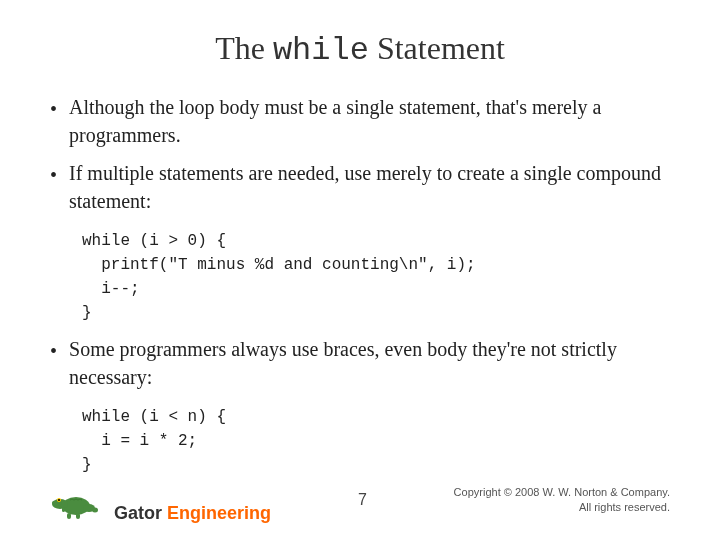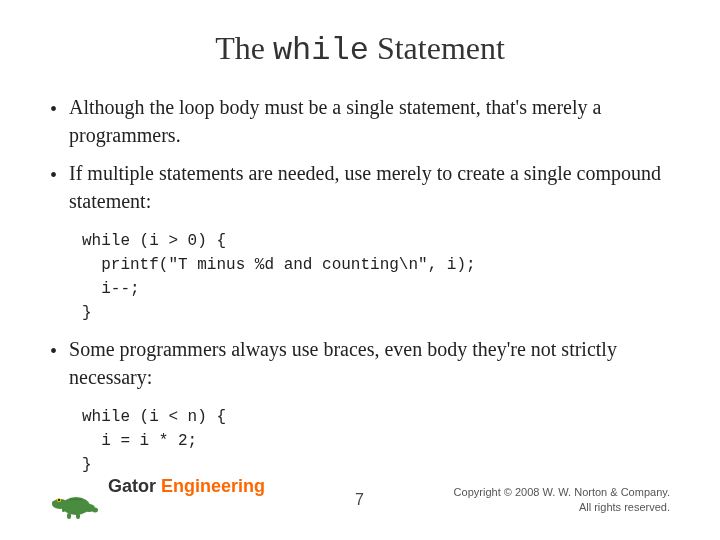--- a/index.html
+++ b/index.html
@@ -83,22 +83,22 @@
       border-top: none;
       padding-top: 8px;
       position: absolute;
       bottom: 16px;
       left: 50px;
       right: 50px;
     }
 
     .footer-logo {
       display: flex;
-      align-items: flex-start;
-      gap: 10px;
+      align-items: flex-end;
+      gap: 16px;
     }
 
     .gator-icon {
       width: 48px;
       height: 48px;
     }
 
     .footer-brand {
       font-size: 18px;
       font-weight: bold;

